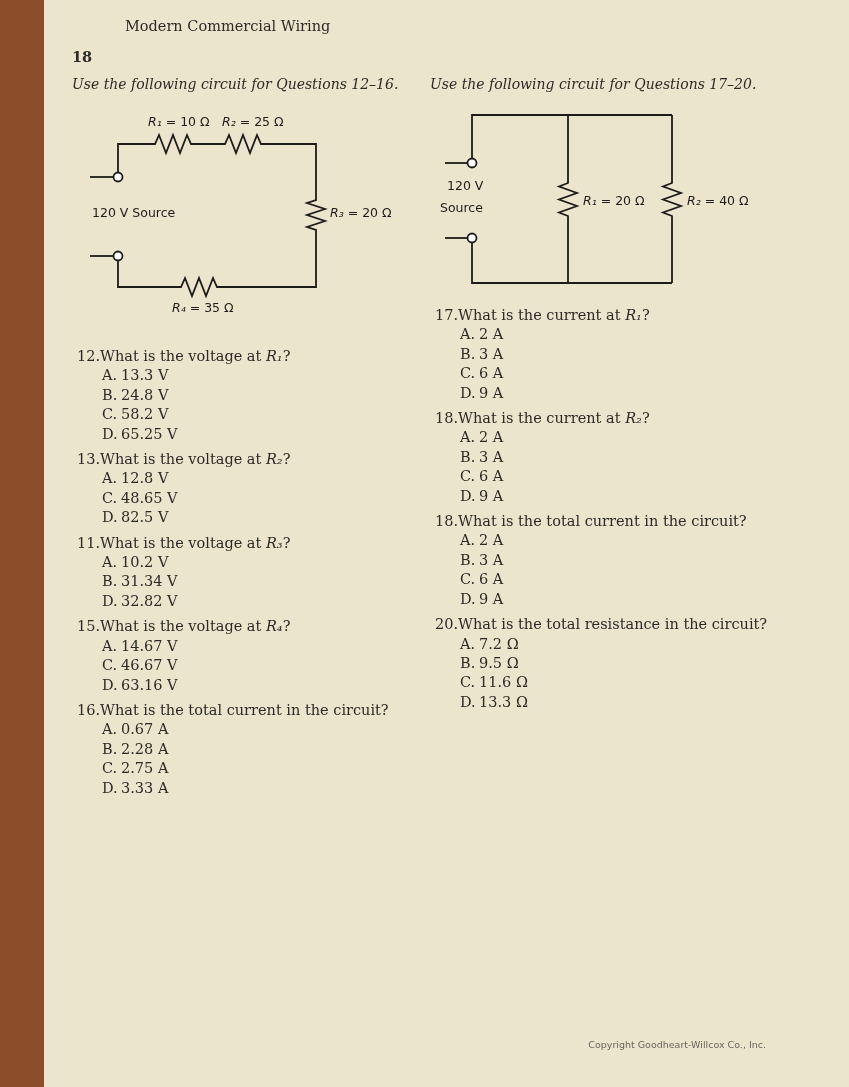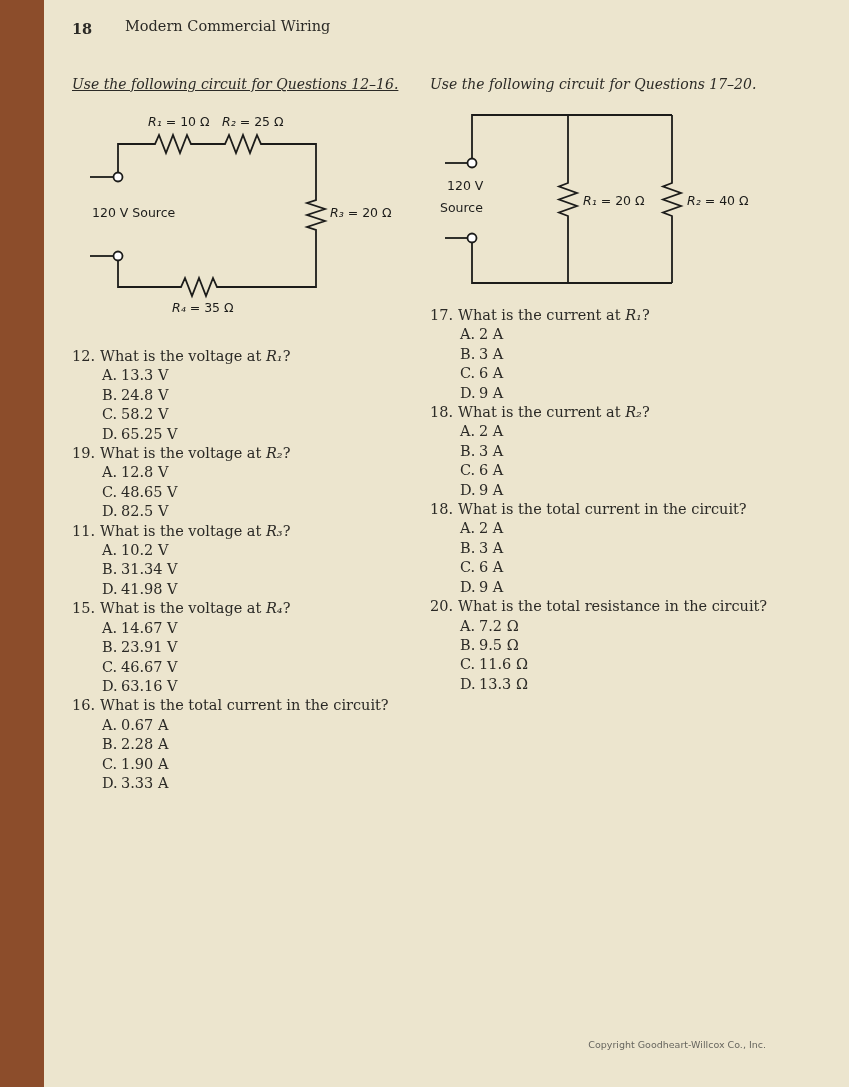--- a/index.html
+++ b/index.html
@@ -6,51 +6,51 @@
   body{
     width:849px;height:1087px;position:relative;overflow:hidden;
     background:#ECE5CE;color:#2b2a26;
     font-family:"DejaVu Serif", serif;
   }
   .edge-strip{
     position:absolute;left:0;top:0;width:44px;height:1087px;
     background:#8C4D2B;
   }
   .pagehead-num{
-    position:absolute;left:72px;top:20px;
+    position:absolute;left:72px;top:48px;
     font-size:14.5px;font-weight:bold;
   }
   .pagehead-title{
     position:absolute;left:125px;top:18px;
     font-size:14.5px;font-weight:normal;
   }
   .instruction{
     position:absolute;top:76px;
     font-style:italic;font-size:14px;
   }
-  .instr-left{left:72px;text-decoration:underline;}
+  .instr-left{left:72px;}
   .instr-right{left:430px;}
   .circuit-svg{position:absolute;}
   .circuit-svg path, .circuit-svg line{
     stroke:#1c1c1a;stroke-width:1.8;fill:none;stroke-linejoin:miter;stroke-linecap:butt;
   }
   .circuit-svg circle{stroke:#1c1c1a;stroke-width:1.8;fill:#ffffff;}
   .circuit-svg text{
     font-family:"DejaVu Sans", sans-serif;font-size:12.5px;fill:#1c1c1a;
   }
   .cl-it{font-style:italic;}
   .src-label{font-size:13px;}
   .questions{
     position:absolute;width:400px;
     font-size:14.5px;line-height:19.4px;
   }
   .q-left{left:72px;top:347px;}
   .q-right{left:430px;top:306px;}
-  .qblock:not(:first-child){margin-top:0;}
-  .qnum{display:inline-block;width:28px;}
+  .qblock:not(:first-child){margin-top:6px;}
+  .qnum{display:inline-block;width:28px;text-align:right;}
   .oline{padding-left:30px;}
   .olet{display:inline-block;width:19px;}
   .qvar{font-style:italic;}
   .footer{
     position:absolute;right:83px;top:1039px;text-align:left;
     font-family:"DejaVu Sans", sans-serif;font-size:9.5px;color:#67665f;
   }
 </style>
 </head>
 <body>
@@ -109,43 +109,42 @@
 
 <div class="questions q-left">
   <div class="qblock">
     <div class="qline"><span class="qnum">12.</span><span class="qtext"><span>What is the voltage at </span><span class="qvar">R₁</span><span>?</span></span></div>
     <div class="oline"><span class="olet">A.</span><span class="oval">13.3 V</span></div>
     <div class="oline"><span class="olet">B.</span><span class="oval">24.8 V</span></div>
     <div class="oline"><span class="olet">C.</span><span class="oval">58.2 V</span></div>
     <div class="oline"><span class="olet">D.</span><span class="oval">65.25 V</span></div>
   </div>
   <div class="qblock">
-    <div class="qline"><span class="qnum">19.</span><span class="qtext"><span>What is the voltage at </span><span class="qvar">R₂</span><span>?</span></span></div>
+    <div class="qline"><span class="qnum">13.</span><span class="qtext"><span>What is the voltage at </span><span class="qvar">R₂</span><span>?</span></span></div>
     <div class="oline"><span class="olet">A.</span><span class="oval">12.8 V</span></div>
     <div class="oline"><span class="olet">C.</span><span class="oval">48.65 V</span></div>
     <div class="oline"><span class="olet">D.</span><span class="oval">82.5 V</span></div>
   </div>
   <div class="qblock">
     <div class="qline"><span class="qnum">11.</span><span class="qtext"><span>What is the voltage at </span><span class="qvar">R₃</span><span>?</span></span></div>
     <div class="oline"><span class="olet">A.</span><span class="oval">10.2 V</span></div>
     <div class="oline"><span class="olet">B.</span><span class="oval">31.34 V</span></div>
-    <div class="oline"><span class="olet">D.</span><span class="oval">41.98 V</span></div>
+    <div class="oline"><span class="olet">D.</span><span class="oval">32.82 V</span></div>
   </div>
   <div class="qblock">
     <div class="qline"><span class="qnum">15.</span><span class="qtext"><span>What is the voltage at </span><span class="qvar">R₄</span><span>?</span></span></div>
     <div class="oline"><span class="olet">A.</span><span class="oval">14.67 V</span></div>
-    <div class="oline"><span class="olet">B.</span><span class="oval">23.91 V</span></div>
     <div class="oline"><span class="olet">C.</span><span class="oval">46.67 V</span></div>
     <div class="oline"><span class="olet">D.</span><span class="oval">63.16 V</span></div>
   </div>
   <div class="qblock">
     <div class="qline"><span class="qnum">16.</span><span class="qtext"><span>What is the total current in the circuit?</span><span class="qvar"></span><span></span></span></div>
     <div class="oline"><span class="olet">A.</span><span class="oval">0.67 A</span></div>
     <div class="oline"><span class="olet">B.</span><span class="oval">2.28 A</span></div>
-    <div class="oline"><span class="olet">C.</span><span class="oval">1.90 A</span></div>
+    <div class="oline"><span class="olet">C.</span><span class="oval">2.75 A</span></div>
     <div class="oline"><span class="olet">D.</span><span class="oval">3.33 A</span></div>
   </div>
 </div>
 
 <div class="questions q-right">
   <div class="qblock">
     <div class="qline"><span class="qnum">17.</span><span class="qtext"><span>What is the current at </span><span class="qvar">R₁</span><span>?</span></span></div>
     <div class="oline"><span class="olet">A.</span><span class="oval">2 A</span></div>
     <div class="oline"><span class="olet">B.</span><span class="oval">3 A</span></div>
     <div class="oline"><span class="olet">C.</span><span class="oval">6 A</span></div>

